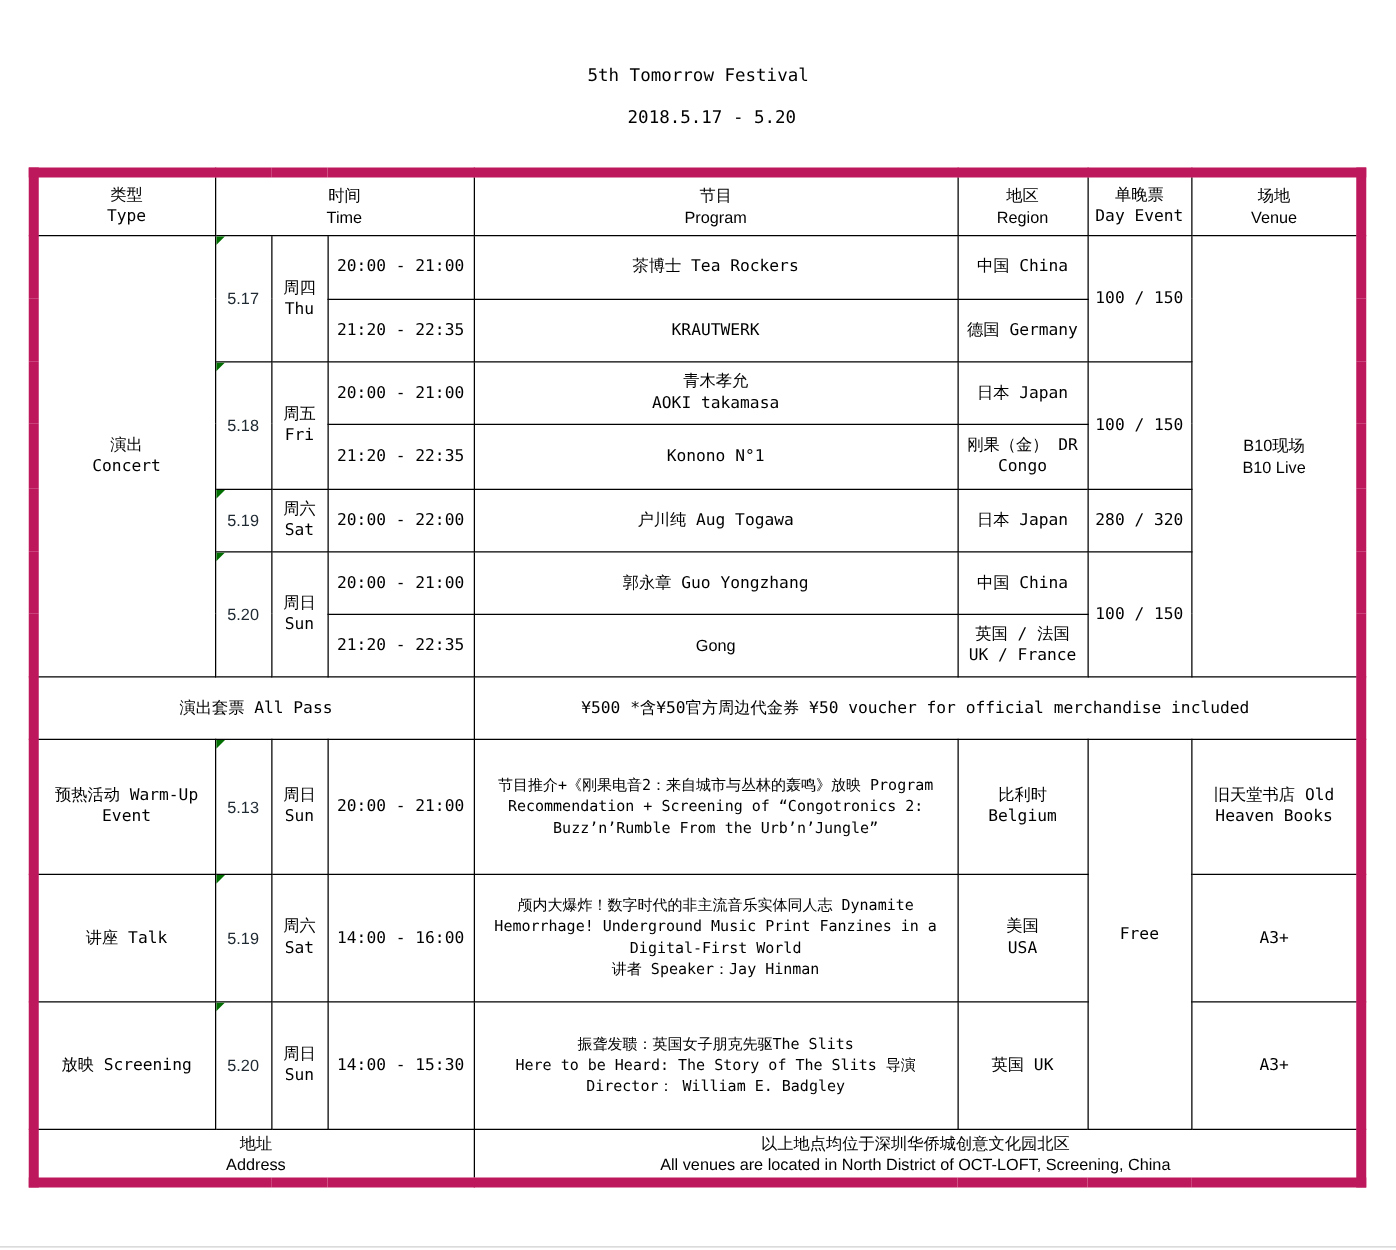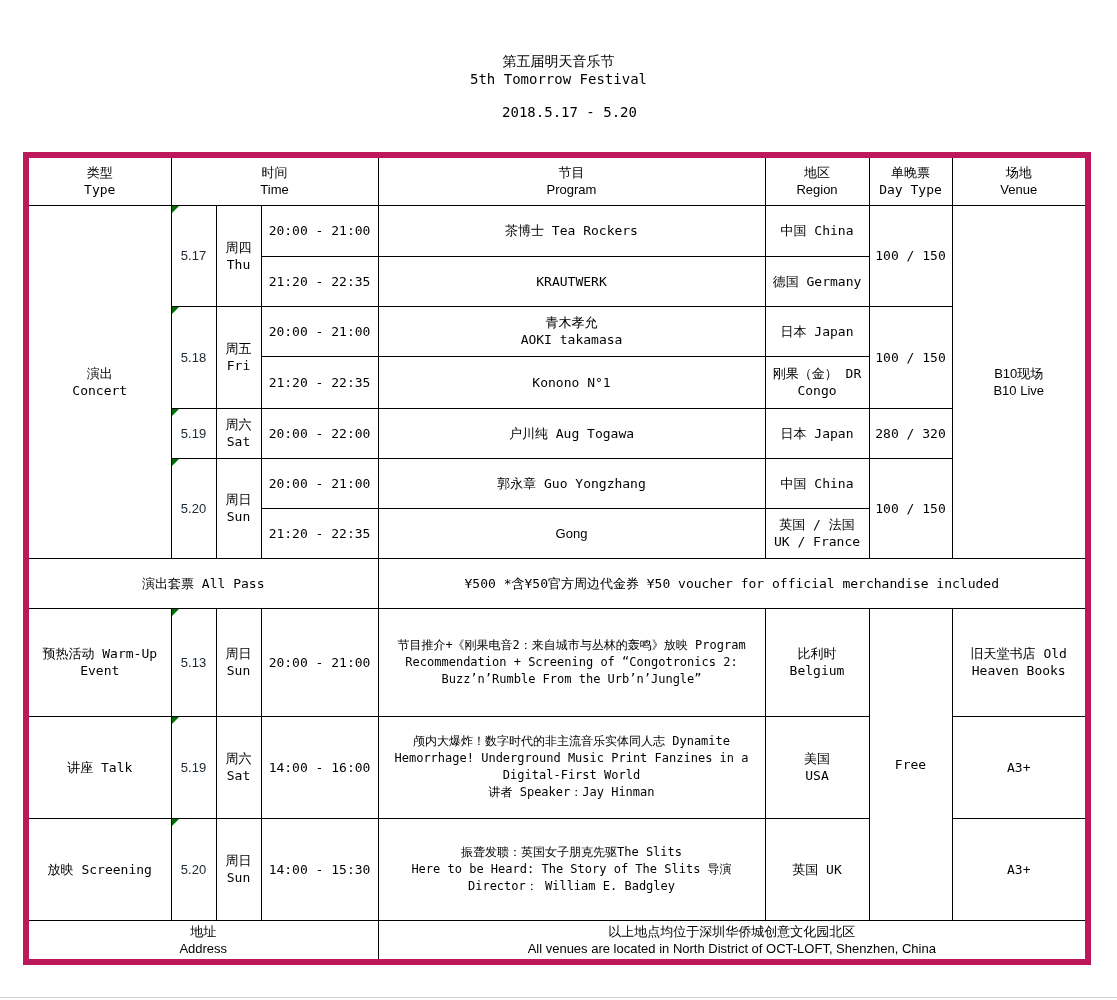--- a/index.html
+++ b/index.html
@@ -12,21 +12,21 @@
   .sans{font-family:"Liberation Sans", sans-serif;}
 
   
   .title-block{padding-top:52px;text-align:center;font-size:14px;line-height:18px;}
   .title-dates{margin-top:15px;margin-left:22px;}
 
   
   table{
     border-collapse:collapse;table-layout:fixed;
     width:1062px;margin:31px 0 0 23px;
-    border:6px solid #be185d;
+    border:8px solid #be185d;
   }
   td{
     border:1px solid #000;
     text-align:center;vertical-align:middle;
     font-size:13px;line-height:17px;
     white-space:pre-line;
     padding:2px 4px;
     position:relative;
     overflow:hidden;
   }
@@ -42,21 +42,20 @@
   }
   .bottom-rule{
     position:absolute;left:0;top:997px;width:1117px;height:0;
     border-top:1px solid #cfcfcf;
   }
 </style>
 </head>
 <body>
 
 <div class="title-block">
-  <div>第五届明天音乐节</div>
   <div>5th Tomorrow Festival</div>
   <div class="title-dates">2018.5.17 - 5.20</div>
 </div>
 
 <table>
   <colgroup>
     <col style="width:145px">
       <col style="width:45px">
       <col style="width:45px">
       <col style="width:117px">
@@ -70,21 +69,21 @@
       <tr class="r50">
     <td>类型
 Type</td>
     <td colspan="3" class="sans">时间
 Time</td>
     <td class="sans">节目
 Program</td>
     <td class="sans">地区
 Region</td>
     <td>单晚票
-Day Type</td>
+Day Event</td>
     <td class="sans">场地
 Venue</td>
   </tr>
 
   <tr class="r51">
     <td rowspan="7">演出
 Concert</td>
     <td rowspan="2" class="sans date-cell"><i class="corner"></i><span>5.17</span></td>
     <td rowspan="2">周四
 Thu</td>
@@ -188,18 +187,18 @@
 Here to be Heard: The Story of The Slits 导演
 Director： William E. Badgley</td>
     <td>英国 UK</td>
     <td>A3+</td>
   </tr>
 
   <tr class="r53">
     <td colspan="4" class="sans">地址
 Address</td>
     <td colspan="4" class="sans">以上地点均位于深圳华侨城创意文化园北区
-All venues are located in North District of OCT-LOFT, Shenzhen, China</td>
+All venues are located in North District of OCT-LOFT, Screening, China</td>
   </tr>
 </tbody>
   </table>
 
 <div class="bottom-rule"></div>
 
 </body></html>

